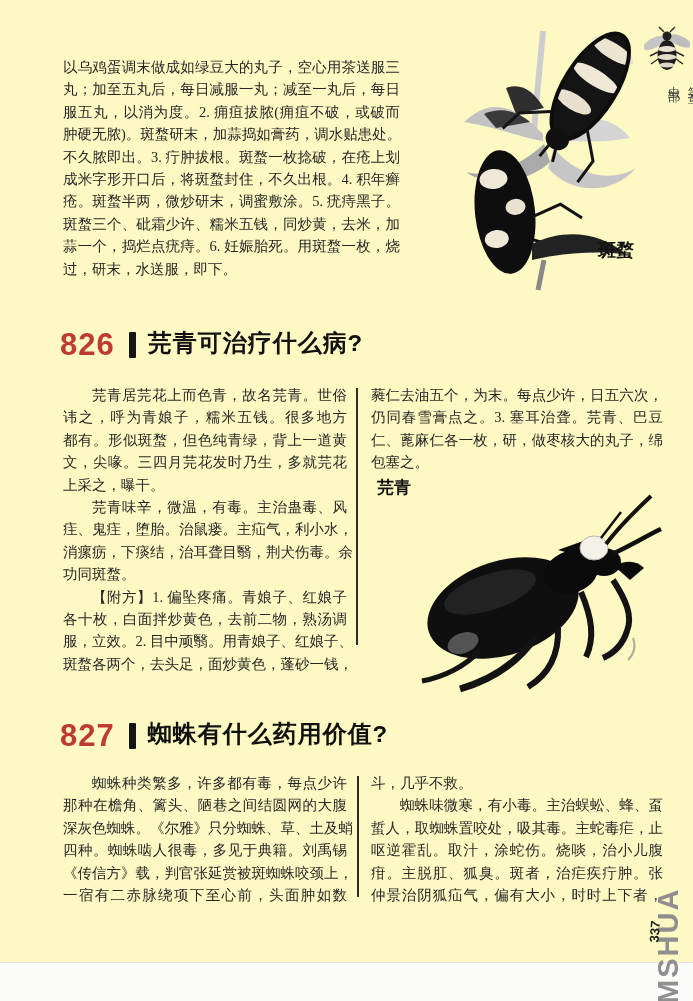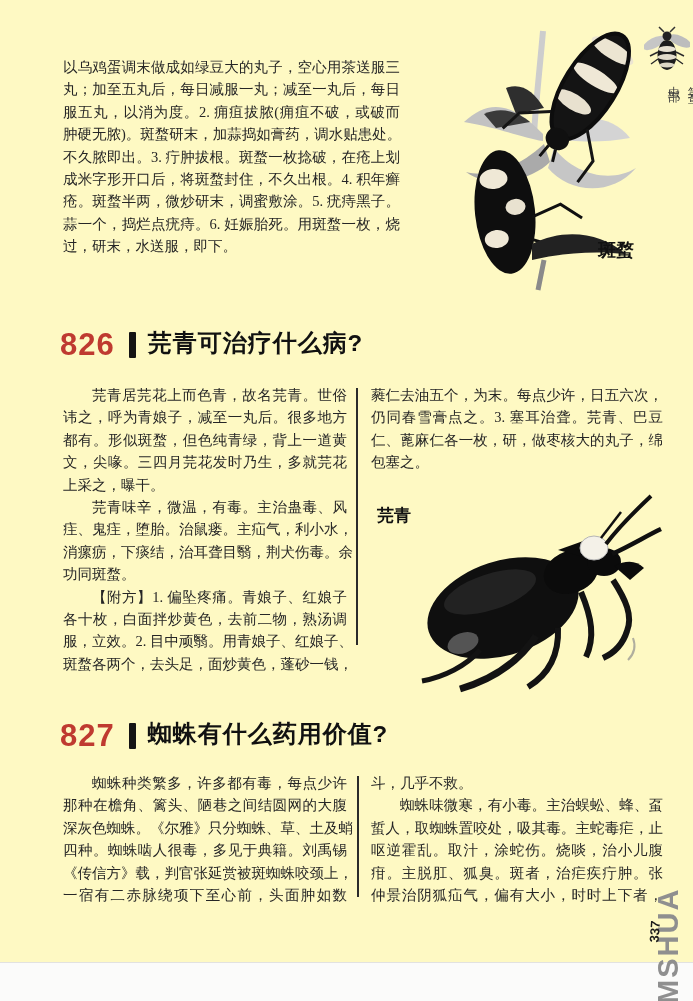--- a/index.html
+++ b/index.html
@@ -44,20 +44,21 @@
 <div id="page">
 
   <div class="tcol" style="left:63px;top:56px;width:337px;">
       <div class="tline">以乌鸡蛋调末做成如绿豆大的丸子，空心用茶送服三</div>
       <div class="tline">丸；加至五丸后，每日减服一丸；减至一丸后，每日</div>
       <div class="tline">服五丸，以消为度。2. 痈疽拔脓(痈疽不破，或破而</div>
       <div class="tline">肿硬无脓)。斑蝥研末，加蒜捣如膏药，调水贴患处。</div>
       <div class="tline">不久脓即出。3. 疔肿拔根。斑蝥一枚捻破，在疮上划</div>
       <div class="tline">成米字形开口后，将斑蝥封住，不久出根。4. 积年癣</div>
       <div class="tline">疮。斑蝥半两，微炒研末，调蜜敷涂。5. 疣痔黑子。</div>
+      <div class="tline">斑蝥三个、砒霜少许、糯米五钱，同炒黄，去米，加</div>
       <div class="tline">蒜一个，捣烂点疣痔。6. 妊娠胎死。用斑蝥一枚，烧</div>
       <div class="tline pend">过，研末，水送服，即下。</div>
     </div>
 
   <svg class="abs" style="left:448px;top:26px;" width="202" height="266" viewBox="0 0 202 266">
     <path d="M95,5 C92,40 88,75 86,108" stroke="#cdcdcd" stroke-width="6" fill="none"></path>
     <path d="M95,108 C60,72 38,76 16,96 C52,102 75,112 95,115 Z" fill="#c2c2c2"></path>
     <path d="M96,118 C70,142 40,152 18,146 C46,166 86,152 102,136 Z" fill="#aaaaaa"></path>
     <path d="M106,122 C126,148 162,158 188,142 C162,172 120,166 100,142 Z" fill="#c6c6c6"></path>
     <path d="M110,102 C140,86 166,92 182,112 C156,117 126,116 108,113 Z" fill="#d4d4d4"></path>
@@ -105,42 +106,42 @@
   </div>
 
   <div class="sec-head" style="left:60px;top:329px;align-items:center;">
     <span class="sec-num" style="color:#bf3a30;">826</span>
     <span class="sec-bar"></span>
     <span class="sec-title">芫青可治疗什么病?</span>
   </div>
 
   <div class="tcol" style="left:63px;top:384px;width:284px;">
       <div class="tline ind">芫青居芫花上而色青，故名芫青。世俗</div>
-      <div class="tline">讳之，呼为青娘子，减至一丸后。很多地方</div>
+      <div class="tline">讳之，呼为青娘子，糯米五钱。很多地方</div>
       <div class="tline">都有。形似斑蝥，但色纯青绿，背上一道黄</div>
       <div class="tline">文，尖喙。三四月芫花发时乃生，多就芫花</div>
       <div class="tline pend">上采之，曝干。</div>
       <div class="tline ind">芫青味辛，微温，有毒。主治蛊毒、风</div>
       <div class="tline">疰、鬼疰，堕胎。治鼠瘘。主疝气，利小水，</div>
       <div class="tline">消瘰疬，下痰结，治耳聋目翳，荆犬伤毒。余</div>
       <div class="tline pend">功同斑蝥。</div>
       <div class="tline ind">【附方】1. 偏坠疼痛。青娘子、红娘子</div>
       <div class="tline">各十枚，白面拌炒黄色，去前二物，熟汤调</div>
       <div class="tline">服，立效。2. 目中顽翳。用青娘子、红娘子、</div>
       <div class="tline">斑蝥各两个，去头足，面炒黄色，蓬砂一钱，</div>
     </div>
   <div class="vrule" style="left:356px;top:388px;height:257px;"></div>
   <div class="tcol" style="left:371px;top:384px;width:292px;">
       <div class="tline">蕤仁去油五个，为末。每点少许，日五六次，</div>
       <div class="tline">仍同春雪膏点之。3. 塞耳治聋。芫青、巴豆</div>
       <div class="tline">仁、蓖麻仁各一枚，研，做枣核大的丸子，绵</div>
       <div class="tline pend">包塞之。</div>
     </div>
 
-  <div class="ill-label" style="left:377px;top:504px;font-size:17px;">芫青</div>
+  <div class="ill-label" style="left:377px;top:476px;font-size:17px;">芫青</div>
 
   <svg class="abs" style="left:408px;top:488px;" width="258" height="218" viewBox="0 0 258 218">
     <ellipse cx="95" cy="120" rx="78" ry="47" fill="#0f0f0f" transform="rotate(-18 95 120)"></ellipse>
     <ellipse cx="82" cy="104" rx="48" ry="18" fill="#2c2c2c" opacity="0.65" transform="rotate(-18 82 104)"></ellipse>
     <ellipse cx="163" cy="84" rx="28" ry="21" fill="#0b0b0b" transform="rotate(-20 163 84)"></ellipse>
     <path d="M150,62 L178,52 L186,72 Z" fill="#0b0b0b"></path>
     <ellipse cx="196" cy="74" rx="17" ry="14" fill="#0b0b0b"></ellipse>
     <path d="M206,78 C218,72 228,72 236,80 L222,92 Z" fill="#0b0b0b"></path>
     <ellipse cx="186" cy="60" rx="14" ry="12" fill="#f4f1e8" stroke="#b5b5b5" stroke-width="1"></ellipse>
     <path d="M198,56 C210,40 226,24 243,8" stroke="#101010" stroke-width="4" fill="none"></path>

